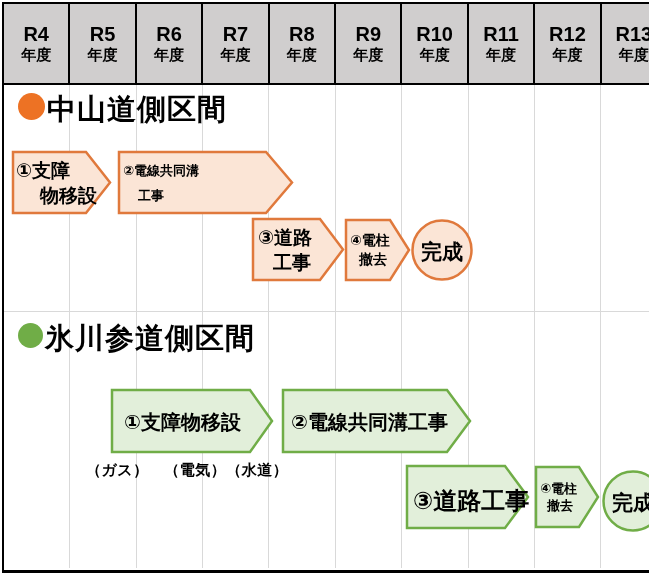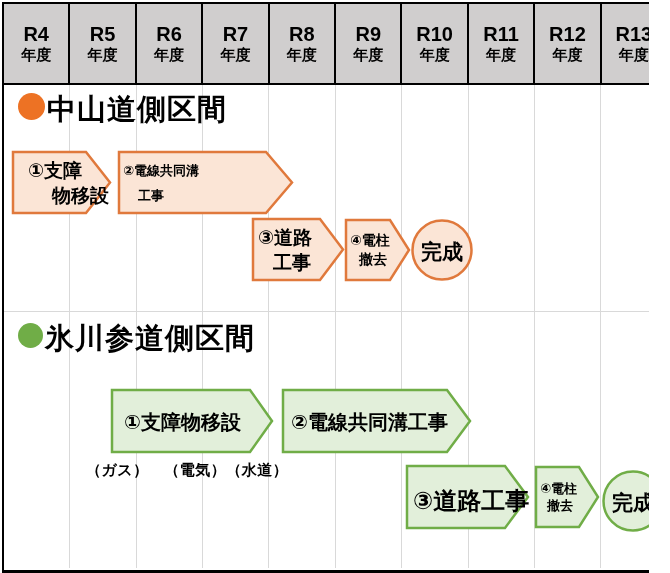--- a/index.html
+++ b/index.html
@@ -28,21 +28,21 @@
   
   .bullet{position:absolute;border-radius:50%;}
   #bullet-o{left:18px;top:93px;width:27px;height:27px;background:var(--orange-accent,#ED7224);}
   #bullet-g{left:18px;top:323px;width:25px;height:25px;background:var(--green-accent,#70AD47);}
   .sec-title{position:absolute;font-size:29px;letter-spacing:1px;white-space:nowrap;}
   #title-o{left:47px;top:90px;text-align:right;}
   #title-g{left:45px;top:319px;}
   
   .lbl{position:absolute;white-space:nowrap;}
   .l2{display:block;}
-  #o1-label{left:28px;top:158px;font-size:19px;line-height:25px;}
+  #o1-label{left:16px;top:158px;font-size:19px;line-height:25px;}
   #o1-label .l2{padding-left:24px;}
   #o2-label{left:123px;top:158px;font-size:13px;line-height:25px;}
   #o2-label .l2{padding-left:15px;}
   #o3-label{left:258px;top:225px;font-size:19px;line-height:25px;}
   #o3-label .l2{padding-left:15px;}
   #o4-label{left:350px;top:231px;font-size:14px;line-height:19px;}
   #o4-label .l2{padding-left:9px;}
   #oc-label{left:412px;top:238px;width:60px;text-align:center;font-size:21px;}
   #g1-label{left:124px;top:409px;font-size:20px;}
   #g1-note{left:86px;top:461px;font-size:15px;letter-spacing:0.5px;}

